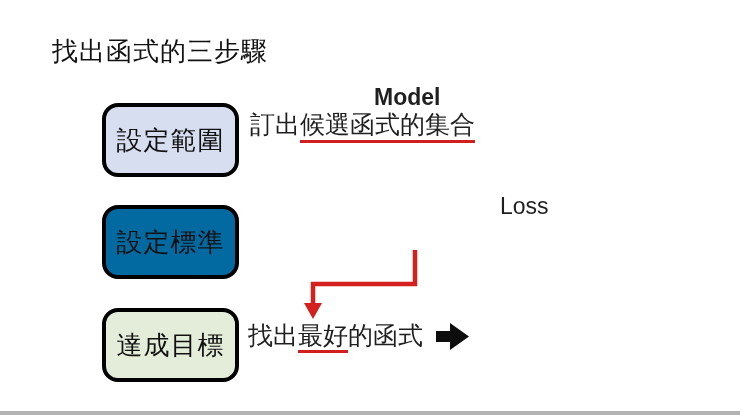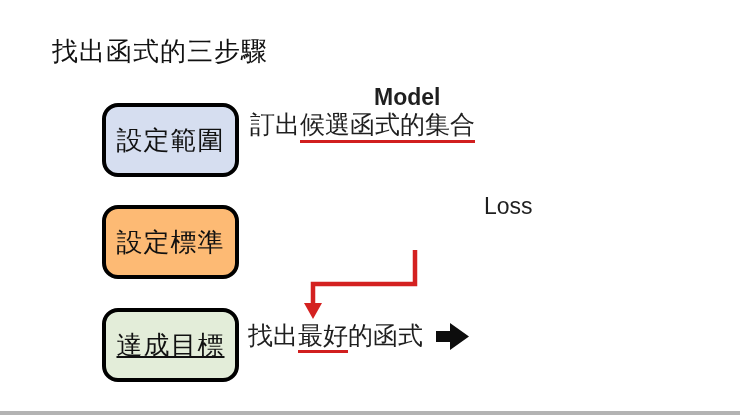--- a/index.html
+++ b/index.html
@@ -55,21 +55,21 @@
     padding-bottom: 1px;
     line-height: 1.15;
   }
   .tag {
     position: absolute;
     font-size: 23px;
     color: #1f1f1f;
     white-space: nowrap;
   }
   .tag-model { left: 374px; top: 84px; font-weight: bold; }
-  .tag-loss  { left: 484px; top: 193px; }
+  .tag-loss  { left: 500px; top: 193px; }
   .row3 {
     position: absolute;
     left: 248px; top: 316px;
     height: 40px;
     display: flex;
     align-items: center;
     gap: 13px;
     font-size: 25px;
     white-space: nowrap;
   }
@@ -99,31 +99,31 @@
 <div class="slide">
 
   <div class="title">找出函式的三步驟</div>
 
   <div class="step-box box-1" style="background-color: rgb(214, 222, 240);">
     <span>設定範圍</span>
   </div>
   <div class="tag tag-model">Model</div>
   <div class="desc desc-1"><span>訂出</span><span class="ul">候選函式的集合</span></div>
 
-  <div class="step-box box-2" style="background-color: #fdba74;">
+  <div class="step-box box-2" style="background-color: #0369a1;">
     <span>設定標準</span>
   </div>
   <div class="tag tag-loss">Loss</div>
 
   <svg class="connector-svg" viewBox="0 0 130 75" xmlns="http://www.w3.org/2000/svg">
     <path class="connector-path" d="M115 2 L115 36 L13 36 L13 57"></path>
     <polygon class="connector-head" points="4,55 22,55 13,71"></polygon>
   </svg>
 
-  <div class="step-box box-3" style="background-color: rgb(227, 237, 217); text-decoration: underline;">
+  <div class="step-box box-3" style="background-color: rgb(227, 237, 217);">
     <span>達成目標</span>
   </div>
   <div class="row3">
     <span><span>找出</span><span class="ul">最好</span><span>的函式</span></span>
     <svg class="black-arrow-svg" viewBox="0 0 34 29" xmlns="http://www.w3.org/2000/svg">
       <polygon points="0,9 14,9 14,1 33,14.5 14,28 14,20 0,20"></polygon>
     </svg>
   </div>
 
   <div class="bottom-bar"></div>

